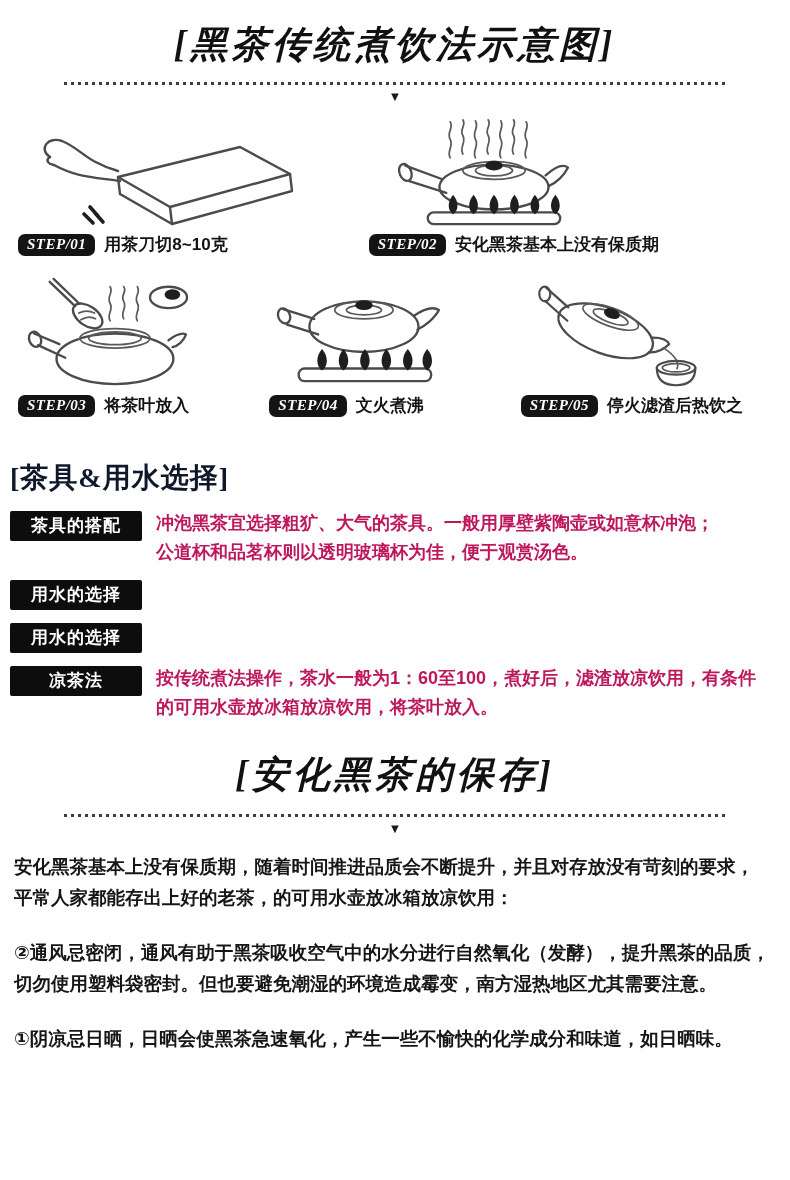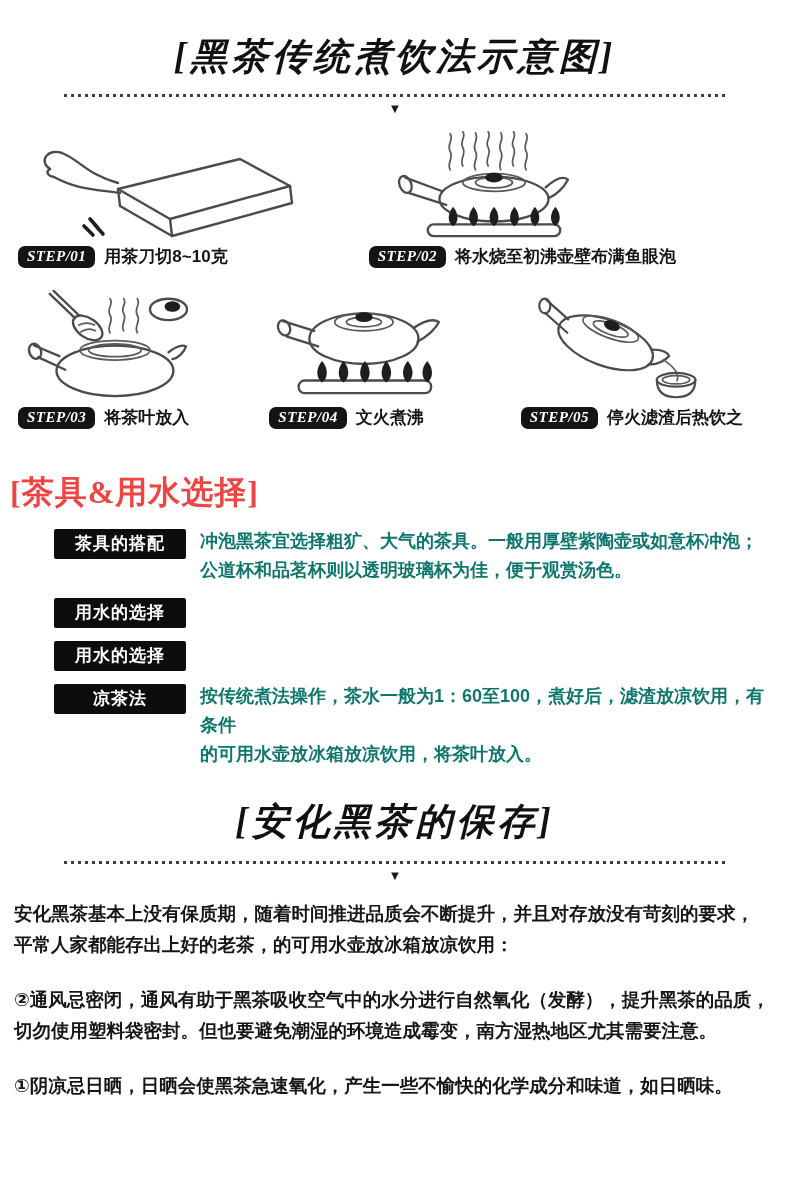--- a/index.html
+++ b/index.html
@@ -9,21 +9,21 @@
   }
   .page{width:790px;height:1180px;position:relative;}
 
   
   .big-title{
     margin:0;text-align:center;
     font-family:"Liberation Serif","DejaVu Serif",serif;
     font-style:italic;font-weight:bold;
     font-size:37px;letter-spacing:4px;color:#111;
   }
-  .title-block-1{padding-top:32px;}
+  .title-block-1{padding-top:20px;}
   .dotted{
     height:3px;margin:12px 64px 4px 64px;
     background-image:repeating-linear-gradient(90deg,#3d3d3d 0 3px,transparent 3px 7px);
   }
   .tri-marker{
     text-align:center;font-size:13px;line-height:16px;color:#1a1a1a;
     letter-spacing:0;
   }
 
   
@@ -42,32 +42,31 @@
     font-style:italic;font-weight:bold;font-size:15px;letter-spacing:.5px;
     padding:2px 9px 3px 9px;
   }
   .step-label{font-size:17px;font-weight:700;color:#141414;}
 
   
   .sec-teaware{margin:42px 10px 0 10px;}
   .sec-teaware h2{
     margin:16px 0 14px 0;
     font-family:"Liberation Serif","DejaVu Serif",serif;
-    font-weight:600;font-size:32px;color:#ef4444;letter-spacing:1px;
+    font-weight:600;font-size:28px;color:#0f172a;letter-spacing:1px;
   }
   .info-row{display:flex;align-items:flex-start;margin-bottom:13px;}
   .info-label{
     flex:0 0 132px;background:#0d0d0d;color:#ffffff;text-align:center;
     font-size:17px;font-weight:700;padding:3px 0 4px 0;border-radius:2px;
     letter-spacing:1px;
-    margin-left:44px;
   }
   .info-text{
     flex:1;margin-left:14px;font-size:18px;font-weight:600;line-height:29px;
-    white-space:pre-line;color:#0f766e;margin-top:-2px;
+    white-space:pre-line;color:#be185d;margin-top:-2px;
   }
 
   
   .sec-storage{margin-top:28px;}
   .sec-storage .dotted{margin-top:14px;}
   .storage-body{margin:14px 14px 0 14px;}
   .storage-body p{
     margin:0 0 24px 0;font-size:18.5px;font-weight:600;line-height:31px;
     white-space:pre-line;color:#161616;
   }
@@ -128,21 +127,21 @@
             <path class="sk-fill" d="M83 102 c-6 -4 -6 -13 0 -20 c6 7 6 16 0 20 Z"></path>
             <path class="sk-fill" d="M104 102 c-6 -4 -6 -13 0 -20 c6 7 6 16 0 20 Z"></path>
             <path class="sk-fill" d="M125 102 c-6 -4 -6 -13 0 -20 c6 7 6 16 0 20 Z"></path>
             <path class="sk-fill" d="M146 102 c-6 -4 -6 -13 0 -20 c6 7 6 16 0 20 Z"></path>
             <path class="sk-fill" d="M167 102 c-6 -4 -6 -13 0 -20 c6 7 6 16 0 20 Z"></path>
             <path class="sk-fill" d="M188 102 c-6 -4 -6 -13 0 -20 c6 7 6 16 0 20 Z"></path>
           </svg>
         </div>
         <div class="caption">
           <span class="step-badge">STEP/02</span>
-          <span class="step-label">将水烧至初沸壶壁布满鱼眼泡</span>
+          <span class="step-label">安化黑茶基本上没有保质期</span>
         </div>
       </div>
     </div>
 
     <div class="fig-row fig-row-2">
 
       <div class="fig-cell">
         <div class="fig-box">
           <svg width="190" height="112" viewBox="0 0 190 115">
             <path class="sk" d="M30 6 L56 31 M34 3 L60 28"></path>

